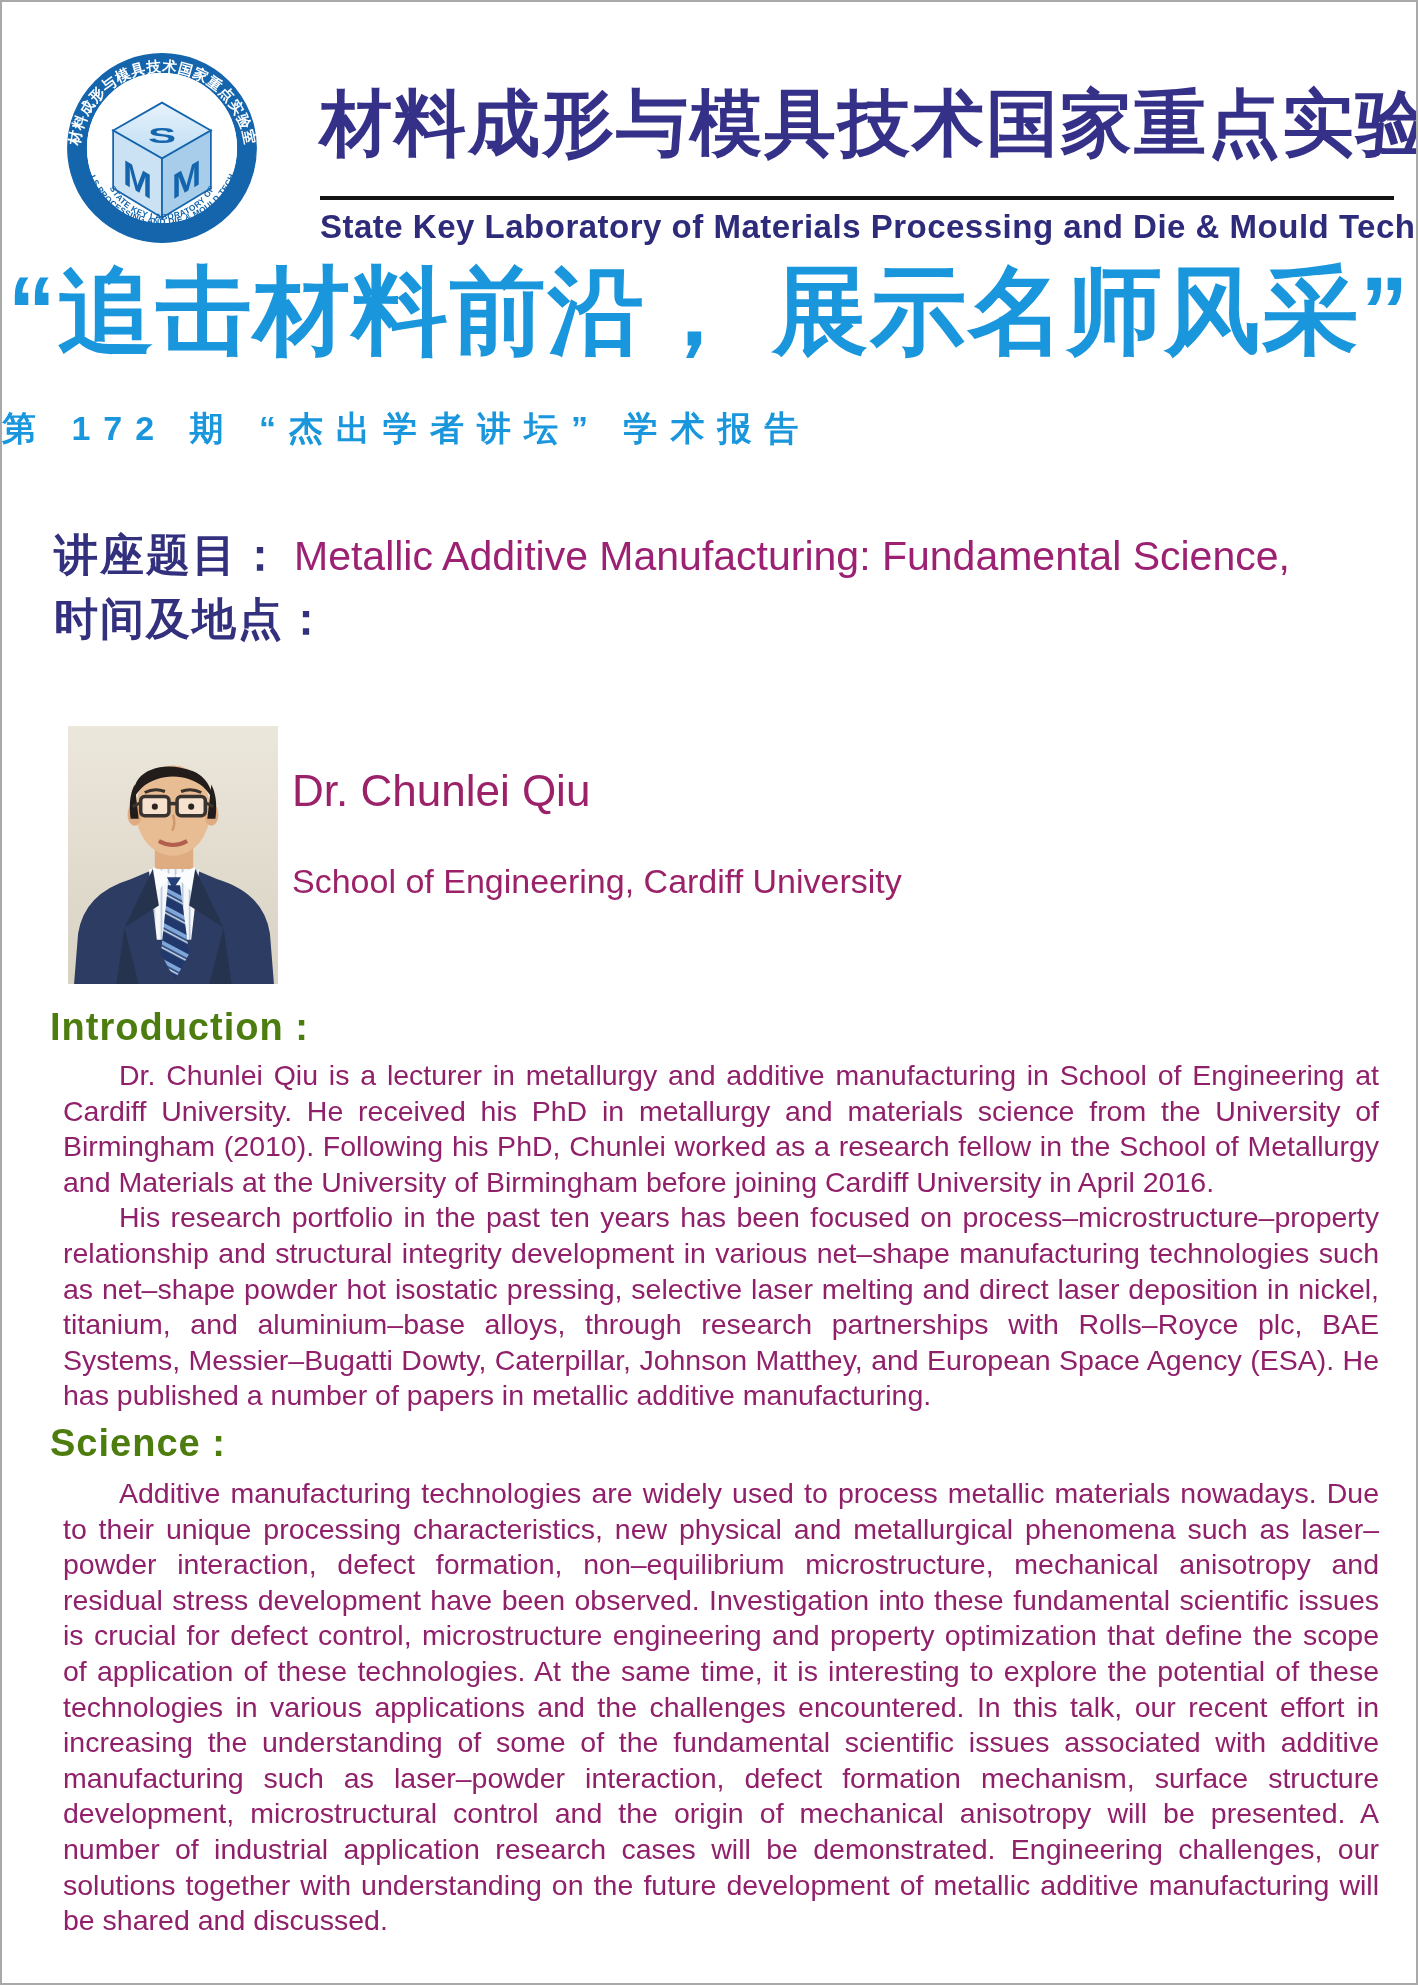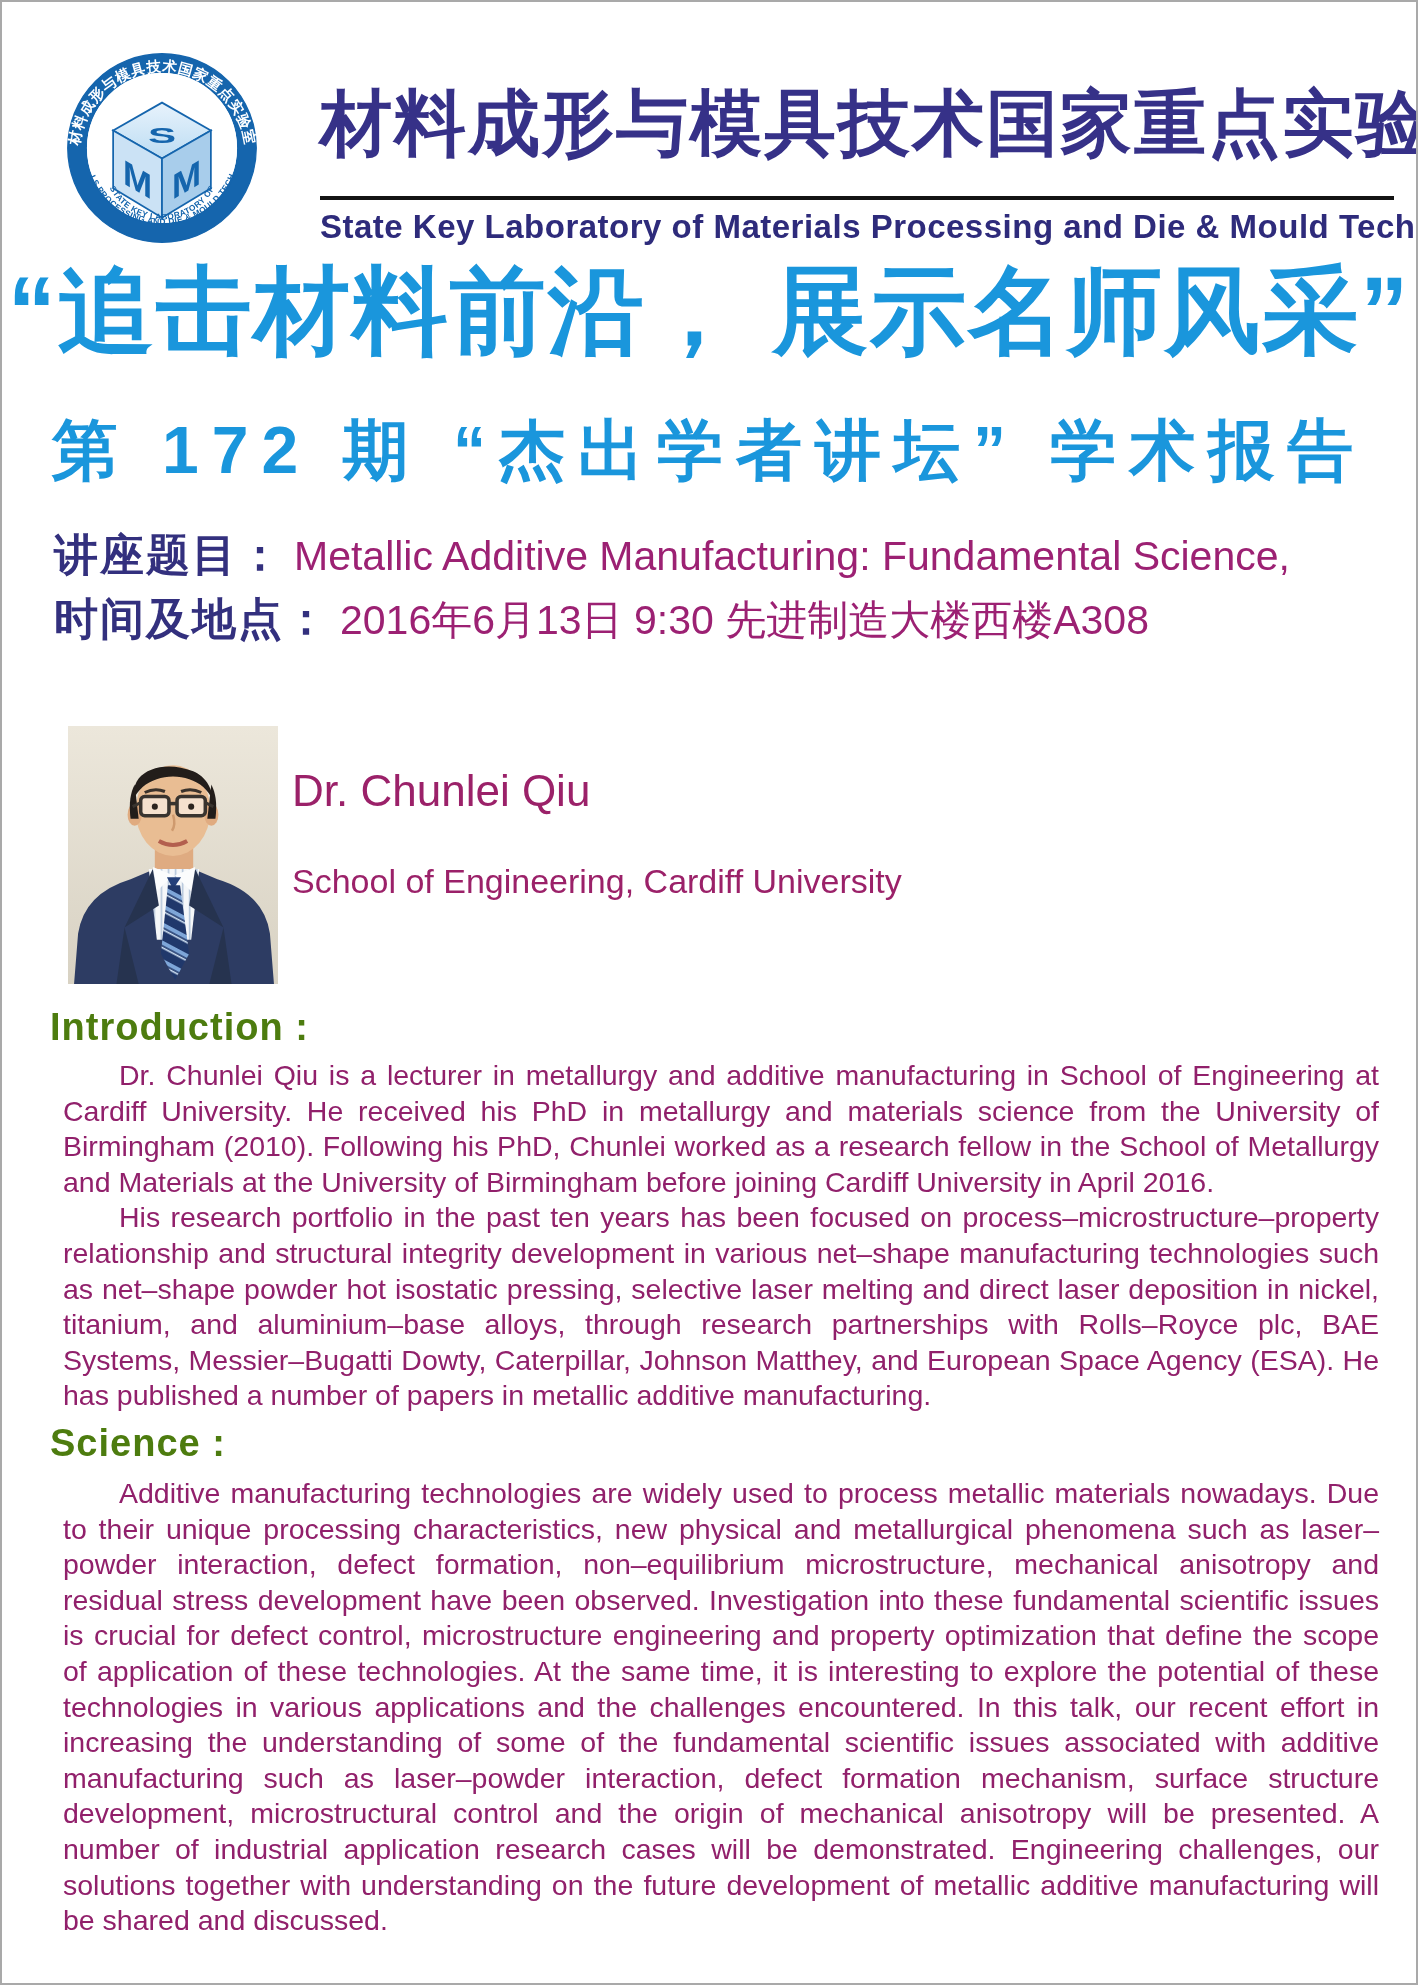--- a/index.html
+++ b/index.html
@@ -26,21 +26,21 @@
     text-align:center;white-space:nowrap;letter-spacing:0.5px;
   }
   
   .main-title{
     position:absolute;top:254px;left:0;right:0;
     text-align:center;font-size:96px;font-weight:700;
     color:#1a96dc;letter-spacing:2px;line-height:1.15;white-space:nowrap;
   }
   .subtitle{
     position:absolute;top:404px;left:0;right:0;
-    text-align:center;font-size:66px;font-weight:700;
+    font-size:34px;font-weight:700;
     color:#1a96dc;letter-spacing:13px;white-space:nowrap;
   }
   
   .lecture{position:absolute;top:524px;left:52px;right:30px;}
   .lecture-row{display:flex;align-items:baseline;height:64px;}
   .lecture-row.cont{height:56px;padding-left:218px;}
   .lecture-label{font-size:44px;font-weight:700;color:#33307e;letter-spacing:2px;white-space:nowrap;}
   .lecture-value{font-size:41px;font-weight:500;color:#9c2173;margin-left:10px;white-space:nowrap;}
   
   .speaker{position:absolute;top:724px;left:66px;right:30px;height:260px;}
@@ -113,21 +113,20 @@
   <div class="main-title">“追击材料前沿， 展示名师风采”</div>
   <div class="subtitle">第 172 期 “杰出学者讲坛” 学术报告</div>
 
   <div class="lecture">
     <div class="lecture-row">
       <span class="lecture-label">讲座题目：</span>
       <span class="lecture-value">Metallic Additive Manufacturing: Fundamental Science,</span>
     </div>
     <div class="lecture-row">
       <span class="lecture-label">时间及地点：</span>
-      <span class="lecture-value">2016年6月13日 9:30 先进制造大楼西楼A308</span>
     </div>
   </div>
 
   <div class="speaker">
     <svg class="photo" viewBox="0 0 208 256" preserveAspectRatio="none">
       <defs>
         <linearGradient id="wall" x1="0" y1="0" x2="0" y2="1">
           <stop offset="0" stop-color="#ece7db"></stop>
             <stop offset="1" stop-color="#d8d2c3"></stop>
         </linearGradient>

